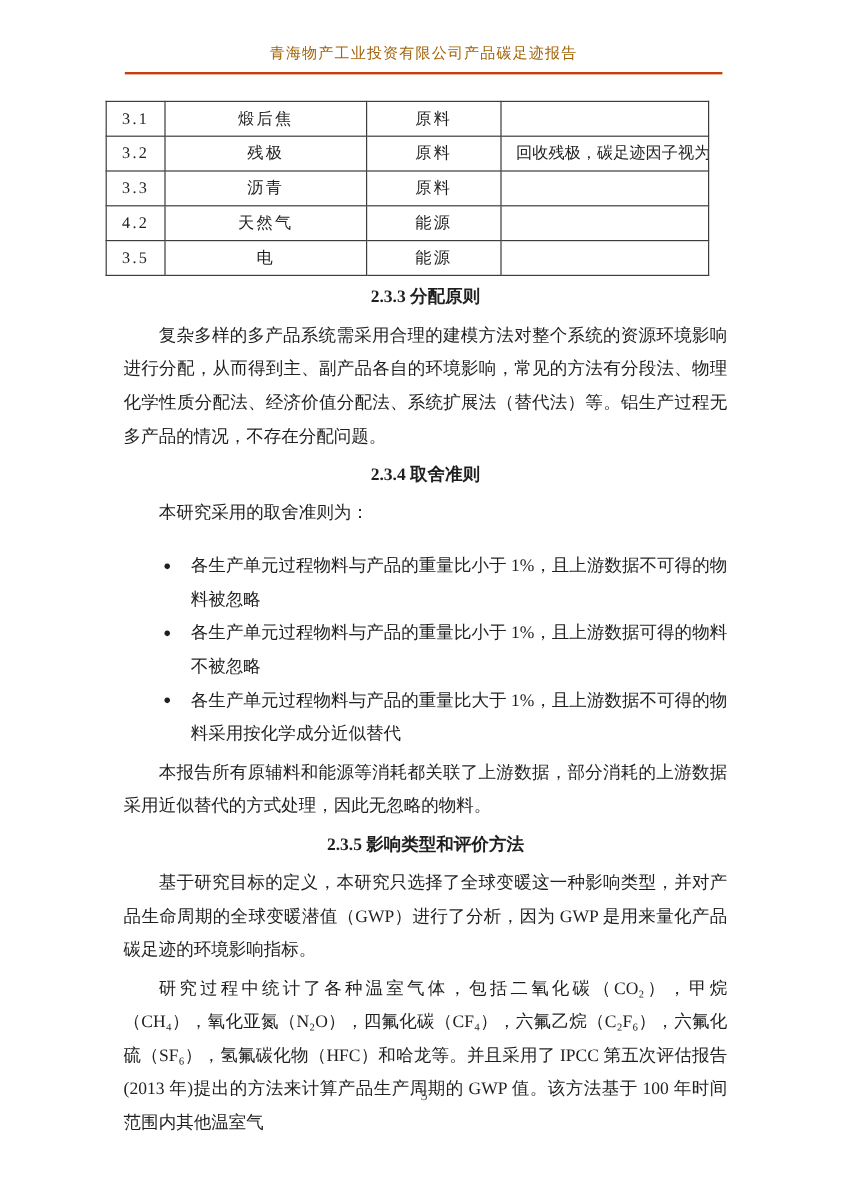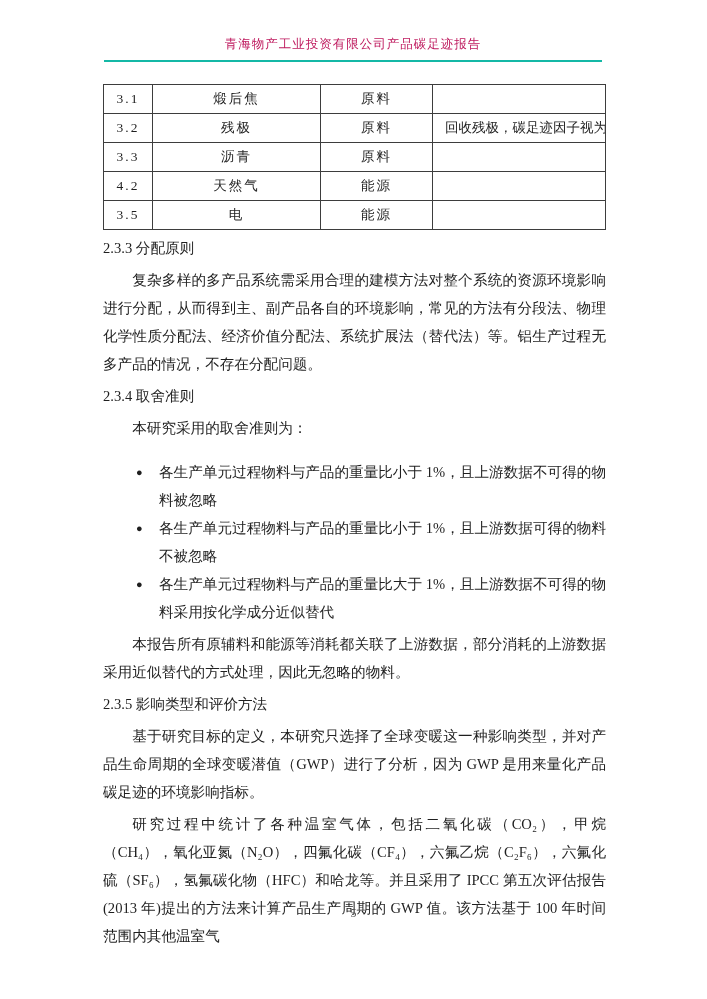--- a/index.html
+++ b/index.html
@@ -20,28 +20,28 @@
   
   .doc-header {
     position: absolute;
     top: 36px;
     left: 104px;
     width: 498px;
     text-align: center;
     font-size: 12.5px;
     letter-spacing: 1px;
     padding-bottom: 7px;
-    border-bottom: 2px solid #14b8a6;
-    color: #be185d;
+    border-bottom: 2px solid #c2410c;
+    color: #a16207;
   }
   
   .data-table {
     position: absolute;
     top: 84px;
-    left: 103px;
+    left: 88px;
     width: 502px;
     border-collapse: collapse;
     table-layout: fixed;
     font-size: 13.5px;
   }
   .data-table td {
     border: 1px solid #3d3d3d;
     height: 29px;
     text-align: center;
     vertical-align: middle;
@@ -65,22 +65,22 @@
     top: 234px;
     left: 103px;
     width: 503px;
     font-size: 14.6px;
     line-height: 28px;
     text-align: justify;
   }
   .sec-heading {
     margin: 0;
     font-size: 14.6px;
-    font-weight: normal;
-    text-align: left;
+    font-weight: bold;
+    text-align: center;
   }
   .para {
     margin: 4px 0;
     text-indent: 2em;
   }
   .para-intro {
     margin: 4px 0 16px 0;
     text-indent: 2em;
   }
   .bullet-list {

